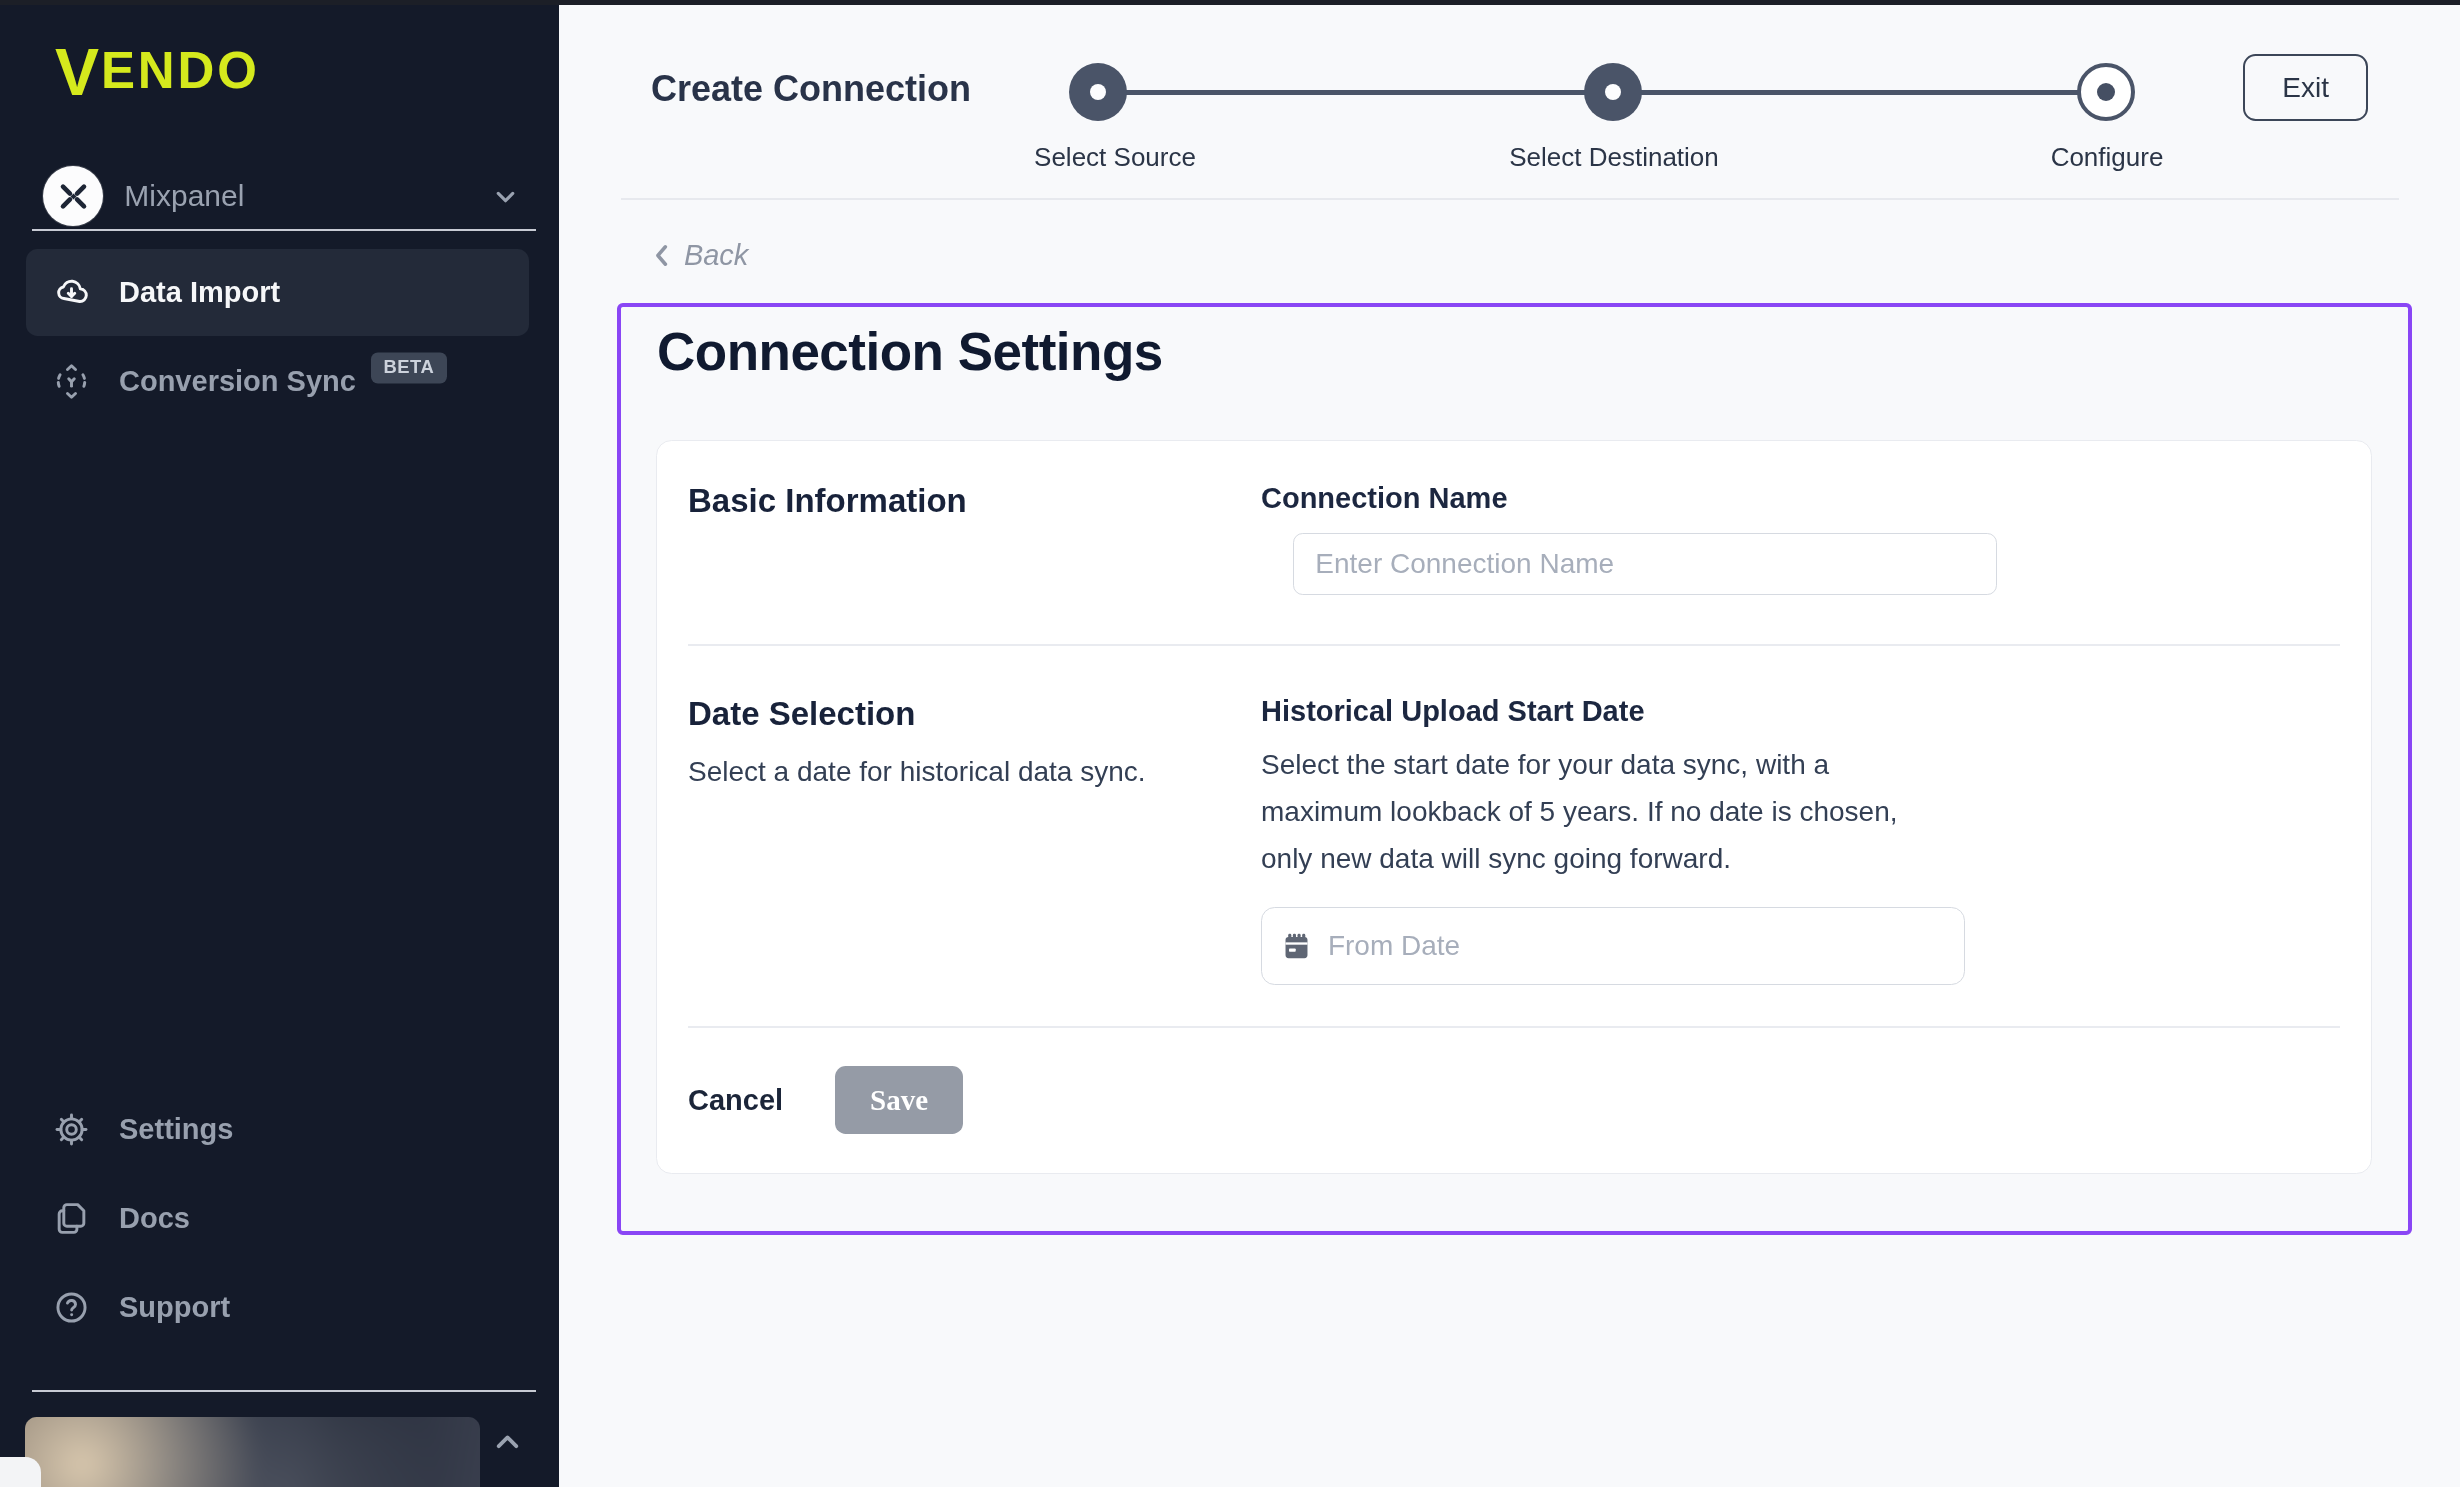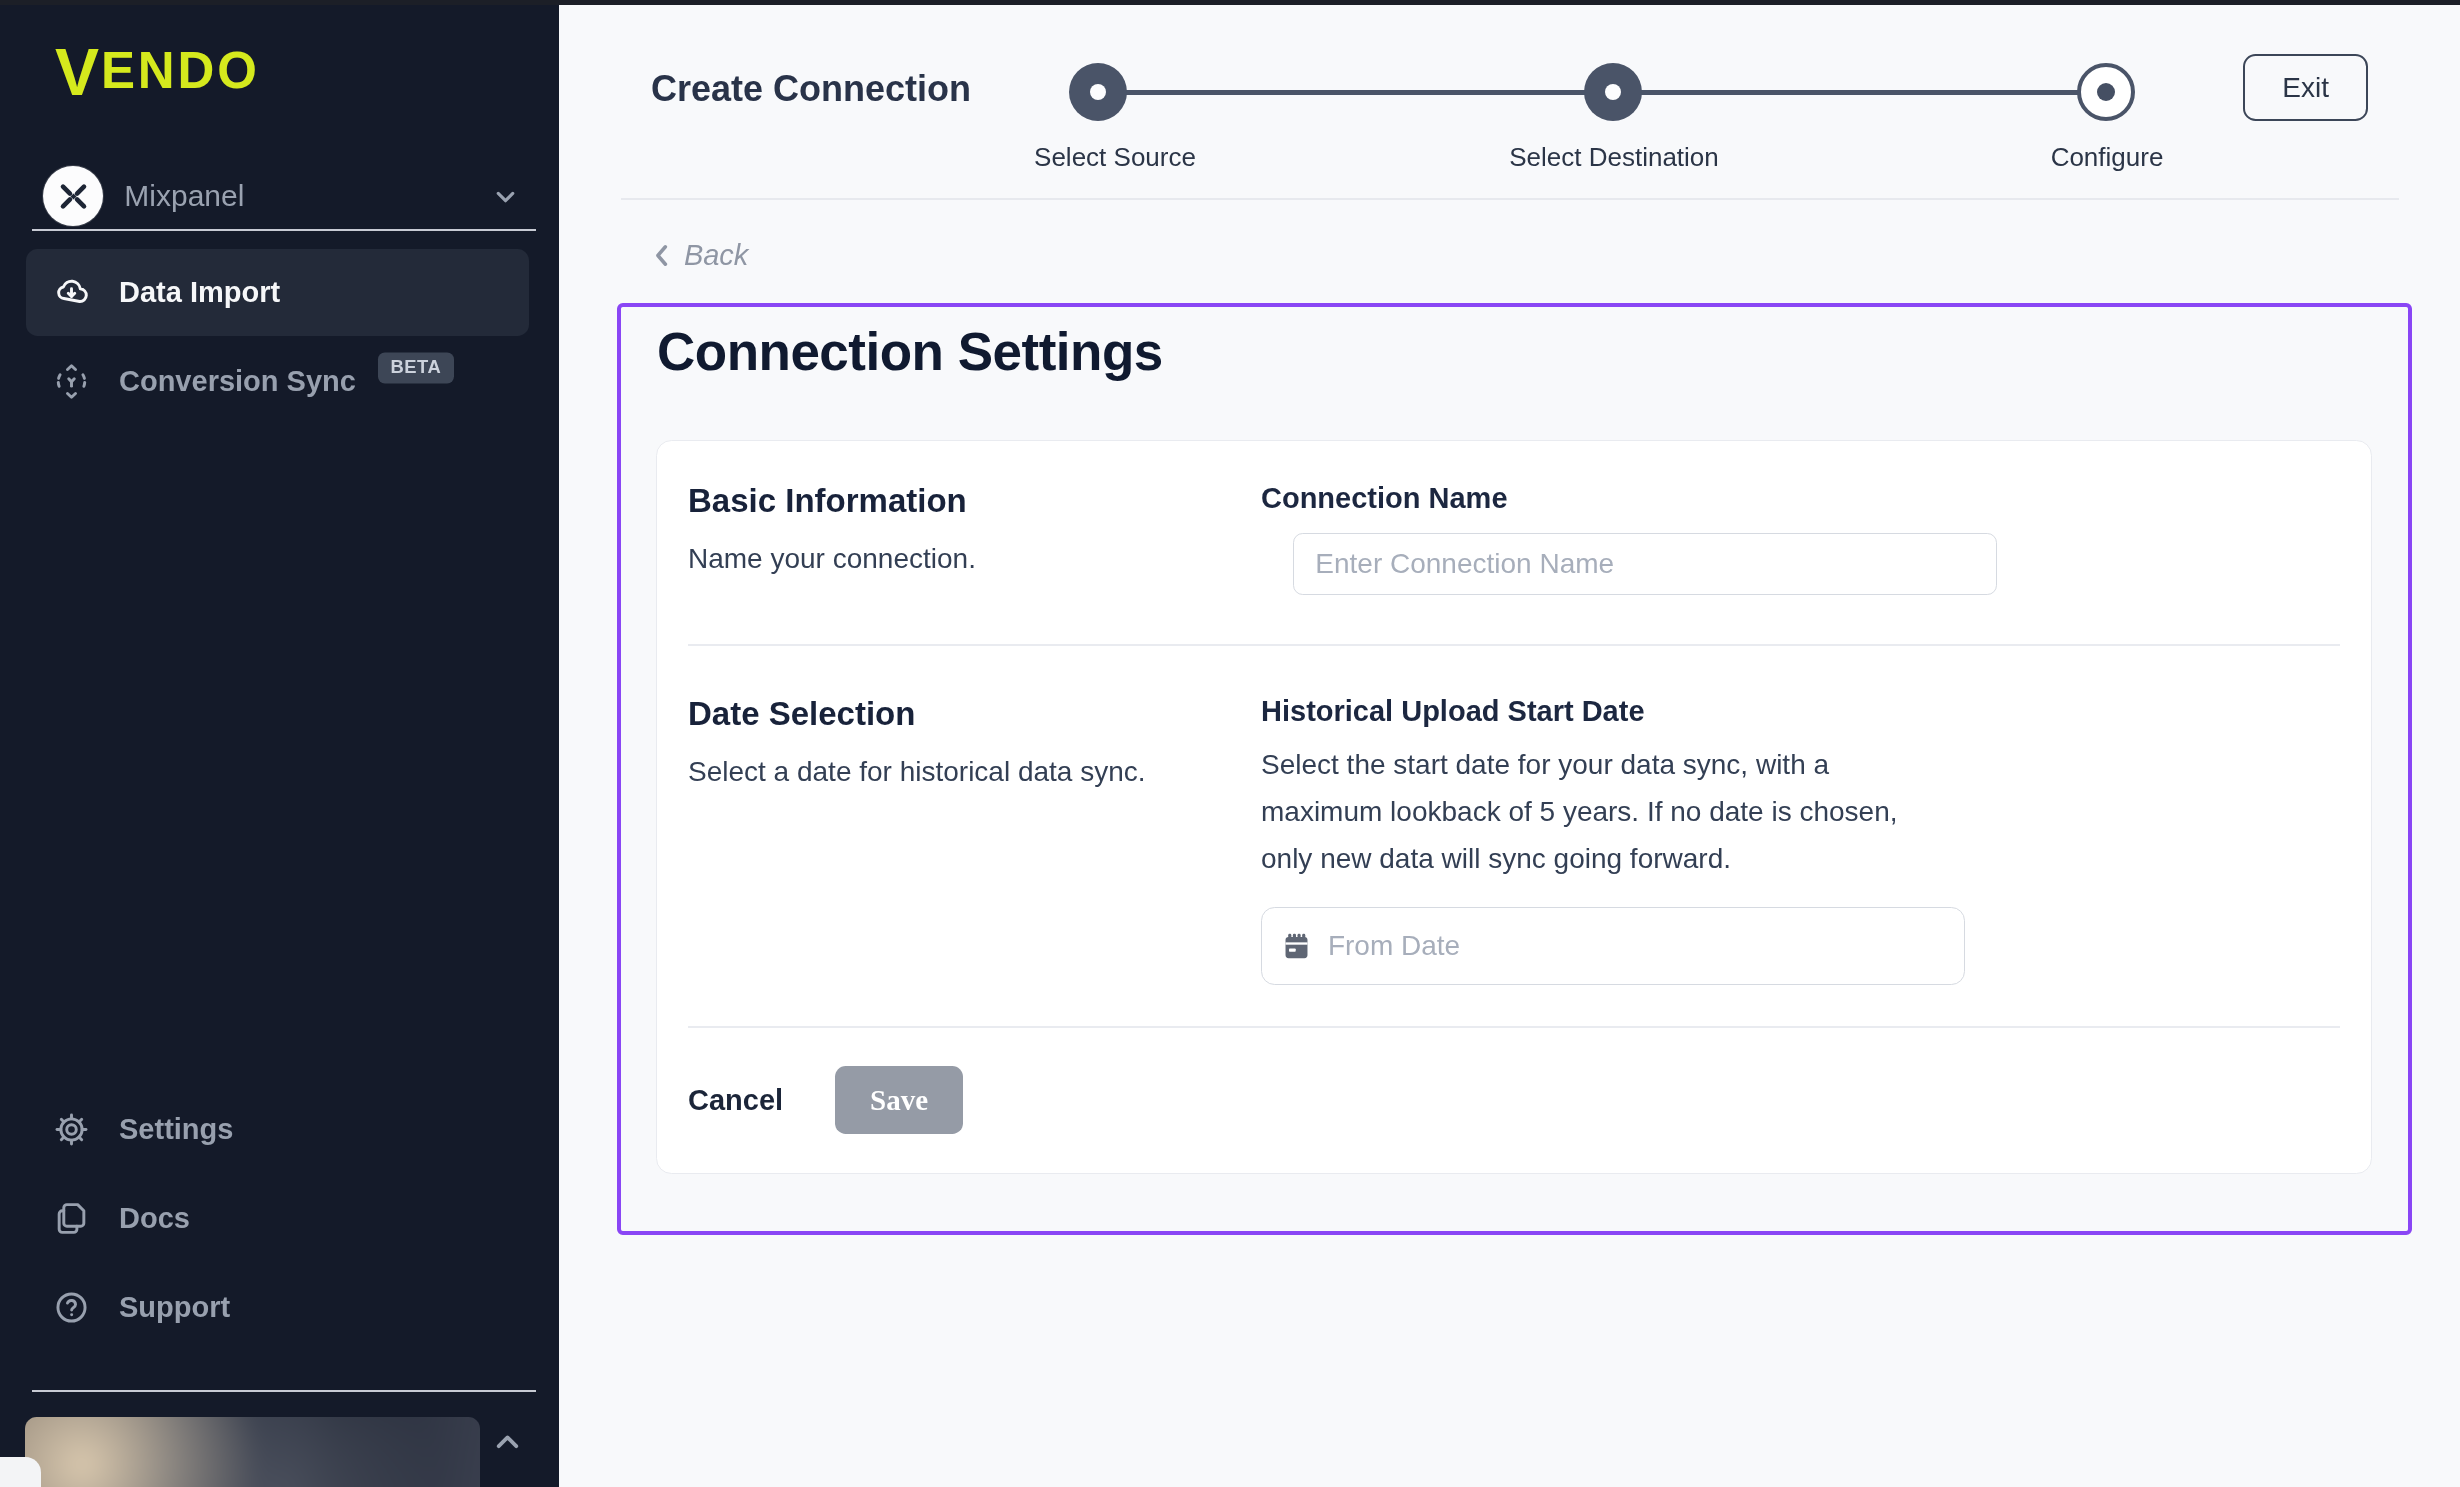--- a/index.html
+++ b/index.html
@@ -33,21 +33,21 @@
   .d1 { top:229px; } .d2 { top:1390px; }
 
   .nav { position:absolute; left:26px; width:503px; }
   .nav-main { top:249px; }
   .nav-foot { top:1086px; }
   .nav-item { height:87px; display:flex; align-items:center; padding-left:27px;
     color:#98a0ae; font-size:29px; font-weight:600; border-radius:11.6px;
     cursor:pointer; margin-bottom:1.9px; }
   .nav-item.active { background:#232a39; color:#f6f7f9; }
   .nav-item svg { width:37px; height:37px; margin-right:29px; flex:none; }
-  .badge { display:inline-block; margin-left:22px; transform:translateY(-13.6px);
+  .badge { display:inline-block; margin-left:15px; transform:translateY(-13.6px);
     background:#3d4656; color:#ccd2dc; font-size:18.4px; font-weight:700;
     letter-spacing:0.5px; padding:4.9px 12.6px; border-radius:6.8px; }
 
   .user-card { position:absolute; left:25px; top:1417px; width:455px; height:71px;
     border-radius:11.6px 11.6px 0 0; overflow:hidden; cursor:pointer; }
   .user-blur { position:absolute; inset:-23px;
     background:
       radial-gradient(circle at 16% 60%, #d9c8ae 0%, rgba(217,200,174,0) 42%),
       radial-gradient(circle at 55% 85%, #4a4f5c 0%, rgba(74,79,92,0) 55%),
       linear-gradient(100deg, #6d6258 0%, #3a4150 35%, #262c3a 65%, #3c4150 100%);
@@ -245,21 +245,20 @@
   </div>
 
   <div class="panel">
     <div class="panel-title">Connection Settings</div>
 
     <div class="card">
 
       <div class="crow crow-1">
         <div>
           <div class="sec-h">Basic Information</div>
-          <div class="sec-p">Name your connection.</div>
         </div>
         <div>
           <div class="fld-label">Connection Name</div>
           <input class="text-input" type="text" placeholder="Enter Connection Name" style="">
         </div>
       </div>
 
       <div class="card-divider"></div>
 
       <div class="crow crow-2">

